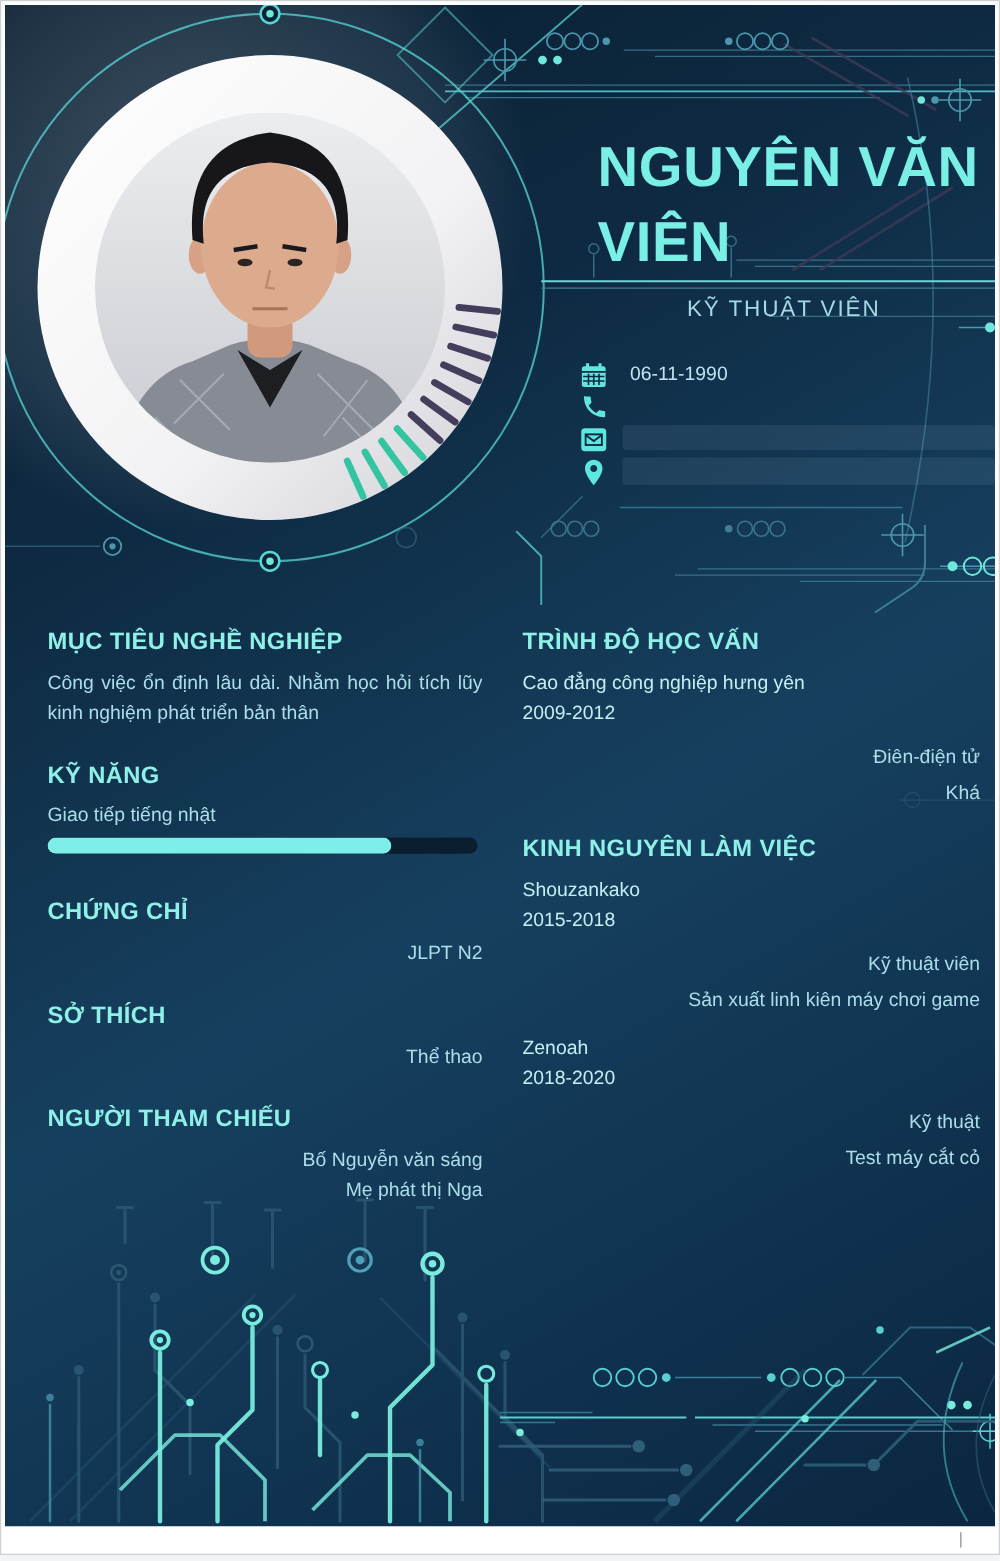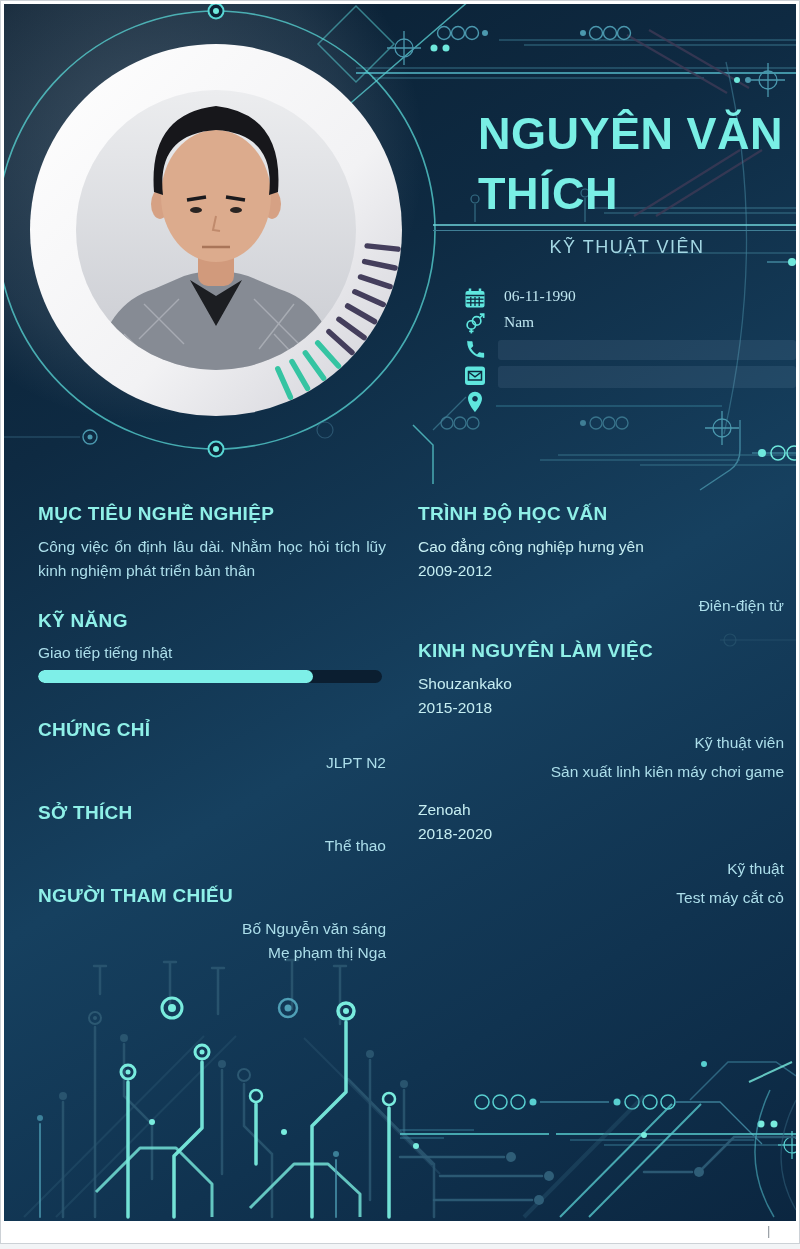--- a/index.html
+++ b/index.html
@@ -30,21 +30,21 @@
   .name {
     margin-left:23px; font-size:45px; line-height:60px; font-weight:bold;
     letter-spacing:.5px; color:#79efe5;
   }
   .job {
     margin-top:13px; text-align:center; font-size:18px; letter-spacing:1.5px;
     color:#a4d8e4;
   }
   
   .contact { position:absolute; left:459px; top:283px; width:330px; }
-  .c-row { display:flex; height:26px;font-family:Liberation Serif, serif; }
+  .c-row { display:flex; align-items:center; height:26px; }
   .c-icon { width:24px; height:22px; flex:0 0 24px; margin-right:17px; }
   .c-val { font-size:15.5px; color:#bfe6f0; white-space:nowrap; }
   .redact {
     position:absolute; border-radius:3px;
     background:rgba(165,200,225,0.10);
   }
   .redact.phone { left:494px; top:336px; width:298px; height:20px; }
   .redact.mail  { left:494px; top:362px; width:298px; height:22px; }
   
   .col { position:absolute; top:499px; }
@@ -355,21 +355,21 @@
         <path d="M686,1096 L724,1058 L772,1058 L792,1072" stroke="#3b7e97" stroke-width="1.5" fill="none" opacity="0.7"></path>
         <path d="M745,1078 L788,1058" stroke="#79ecde" stroke-width="2" fill="none" opacity="0.8"></path>
         <path d="M766,1086 Q734,1154 770,1213" stroke="#4fb6c4" stroke-width="1.5" fill="none" opacity="0.6"></path>
         <path d="M792,1096 Q762,1154 792,1206" stroke="#2f5e78" stroke-width="1.3" fill="none" opacity="0.6"></path>
         <circle cx="640" cy="1131" r="3" fill="#79ecde"></circle>
           <circle cx="700" cy="1060" r="3" fill="#58cfd0"></circle>
       </g>
     </svg>
 
     <div class="header">
-      <div class="name"><span>NGUYÊN VĂN</span><br><span>THÍCH</span></div>
+      <div class="name"><span>NGUYÊN VĂN</span><br><span>VIÊN</span></div>
       <div class="job">KỸ THUẬT VIÊN</div>
     </div>
 
     <div class="contact">
       <div class="c-row">
         <svg class="c-icon" viewBox="0 0 24 22">
           <rect x="2.5" y="4" width="19" height="16.5" rx="2" fill="#5fe6de"></rect>
           <line x1="7" y1="1.5" x2="7" y2="6" stroke="#5fe6de" stroke-width="2.5"></line>
           <line x1="17" y1="1.5" x2="17" y2="6" stroke="#5fe6de" stroke-width="2.5"></line>
           <line x1="2.5" y1="8.5" x2="21.5" y2="8.5" stroke="#0e2a40" stroke-width="1.5"></line>
@@ -378,33 +378,20 @@
               <line x1="12" y1="10" x2="12" y2="19"></line>
               <line x1="16.2" y1="10" x2="16.2" y2="19"></line>
             <line x1="3.5" y1="12.2" x2="20.5" y2="12.2"></line>
               <line x1="3.5" y1="15.8" x2="20.5" y2="15.8"></line>
           </g>
         </svg>
         <span class="c-val">06-11-1990</span>
       </div>
       <div class="c-row">
         <svg class="c-icon" viewBox="0 0 24 24">
-          <g stroke="#5fe6de" stroke-width="1.8" fill="none">
-            <circle cx="8" cy="13" r="4.6"></circle>
-              <circle cx="13.8" cy="8.6" r="4.6"></circle>
-            <line x1="17.1" y1="5.3" x2="21.5" y2="1.2"></line>
-            <path d="M17.3,1.2 L21.5,1.2 L21.5,5.4"></path>
-            <line x1="8" y1="17.6" x2="8" y2="22.3"></line>
-              <line x1="5.6" y1="20" x2="10.4" y2="20"></line>
-          </g>
-        </svg>
-        <span class="c-val">Nam</span>
-      </div>
-      <div class="c-row">
-        <svg class="c-icon" viewBox="0 0 24 24">
           <path fill="#5fe6de" d="M4.6,2C4,2,3.5,2.5,3.5,3.1c0,9.6,7.8,17.4,17.4,17.4c0.6,0,1.1-0.5,1.1-1.1v-3.3c0-0.6-0.5-1.1-1.1-1.1c-1.2,0-2.4-0.2-3.5-0.6c-0.4-0.1-0.8,0-1.1,0.3l-2.1,2.1c-2.8-1.5-5.1-3.8-6.6-6.6l2.1-2.1c0.3-0.3,0.4-0.7,0.3-1.1C9.6,5.9,9.4,4.7,9.4,3.5c0-0.6-0.5-1.1-1.1-1.1H4.6z"></path>
         </svg>
         <span class="c-val"></span>
       </div>
       <div class="c-row">
         <svg class="c-icon" viewBox="0 0 24 22">
           <rect x="2" y="1.5" width="20" height="18.5" rx="3" fill="#5fe6de"></rect>
           <rect x="5.5" y="6.5" width="13" height="8.5" stroke="#0e2a40" stroke-width="1.5" fill="none"></rect>
           <path d="M5.5,7 L12,11.8 L18.5,7" stroke="#0e2a40" stroke-width="1.5" fill="none"></path>
         </svg>
@@ -435,31 +422,32 @@
         <h2>CHỨNG CHỈ</h2>
         <div class="txt">JLPT N2</div>
       </div>
       <div class="sec">
         <h2>SỞ THÍCH</h2>
         <div class="txt">Thể thao</div>
       </div>
       <div class="sec">
         <h2>NGƯỜI THAM CHIẾU</h2>
         <div class="txt">Bố Nguyễn văn sáng</div>
-        <div class="txt">Mẹ phạm thị Nga</div>
+        <div class="txt">Mẹ phát thị Nga</div>
       </div>
     </div>
 
     <div class="col col-right">
       <div class="sec" style="margin-bottom:22px;">
         <h2>TRÌNH ĐỘ HỌC VẤN</h2>
         <div class="entry">
           <div class="boldline">Cao đẳng công nghiệp hưng yên</div>
           <div class="boldline">2009-2012</div>
           <div class="txt gap11">Điên-điện tử</div>
+          <div class="txt gap5">Khá</div>
         </div>
       </div>
       <div class="sec">
         <h2>KINH NGUYÊN LÀM VIỆC</h2>
         <div class="entry">
           <div class="boldline">Shouzankako</div>
           <div class="boldline">2015-2018</div>
           <div class="txt gap11">Kỹ thuật viên</div>
           <div class="txt gap5">Sản xuất linh kiên máy chơi game</div>
         </div>

